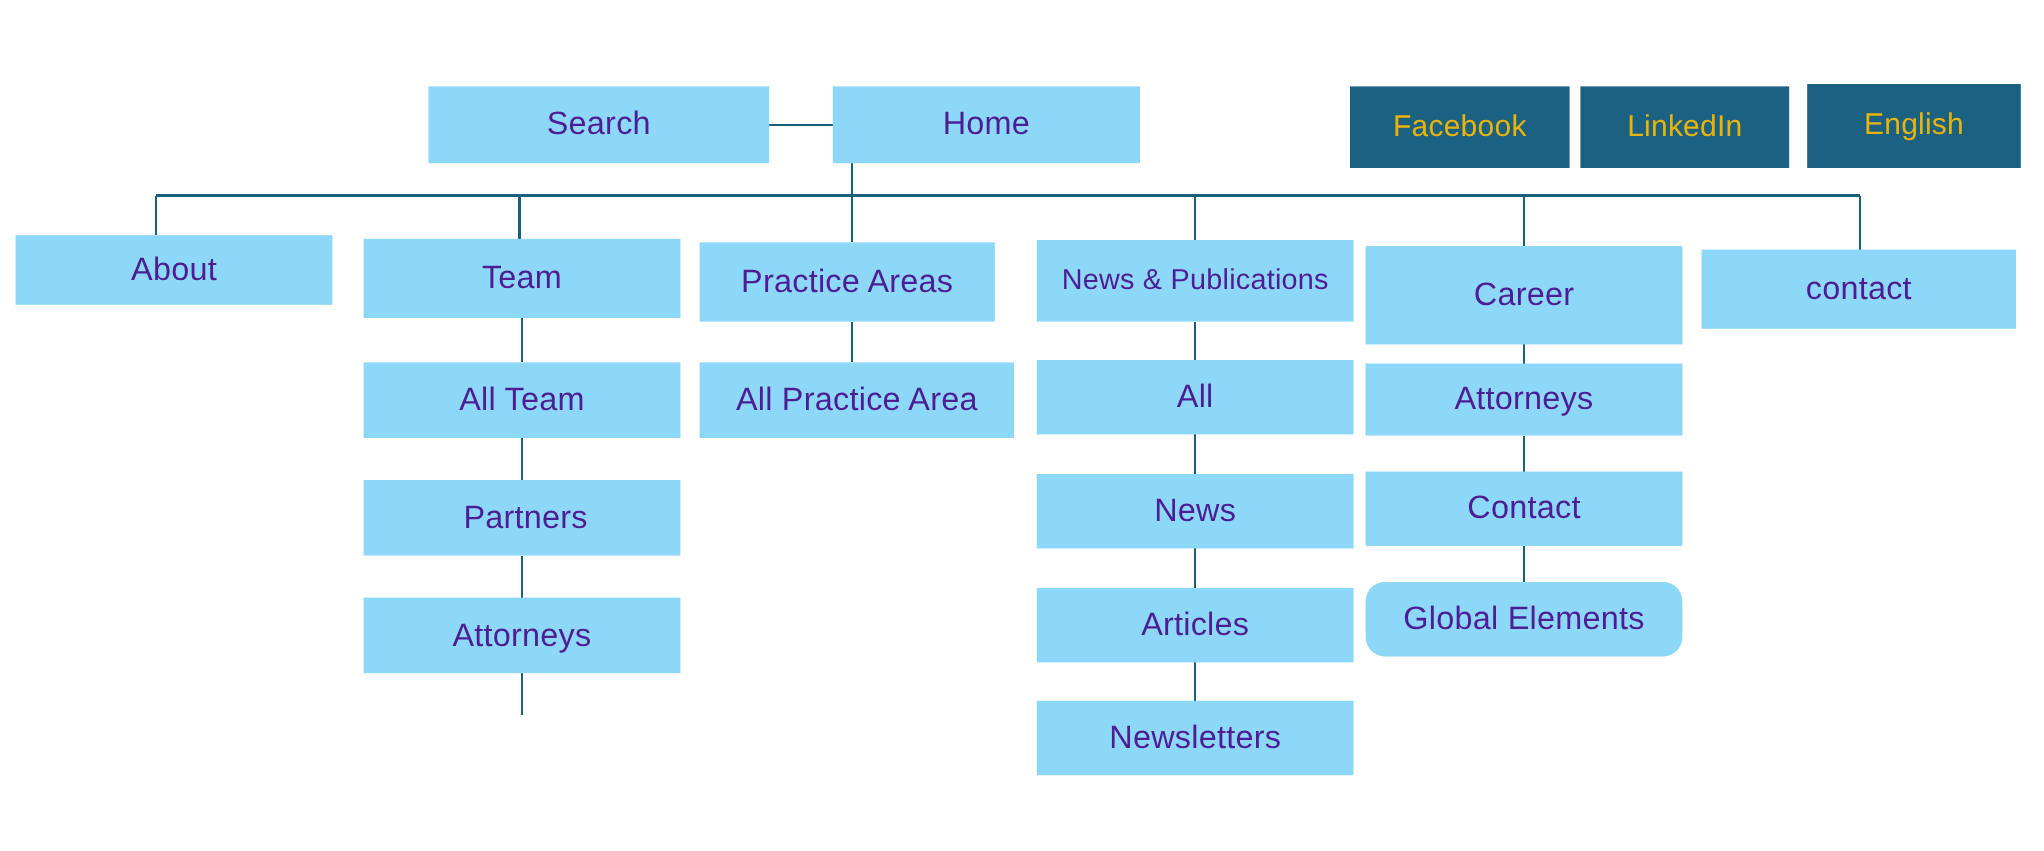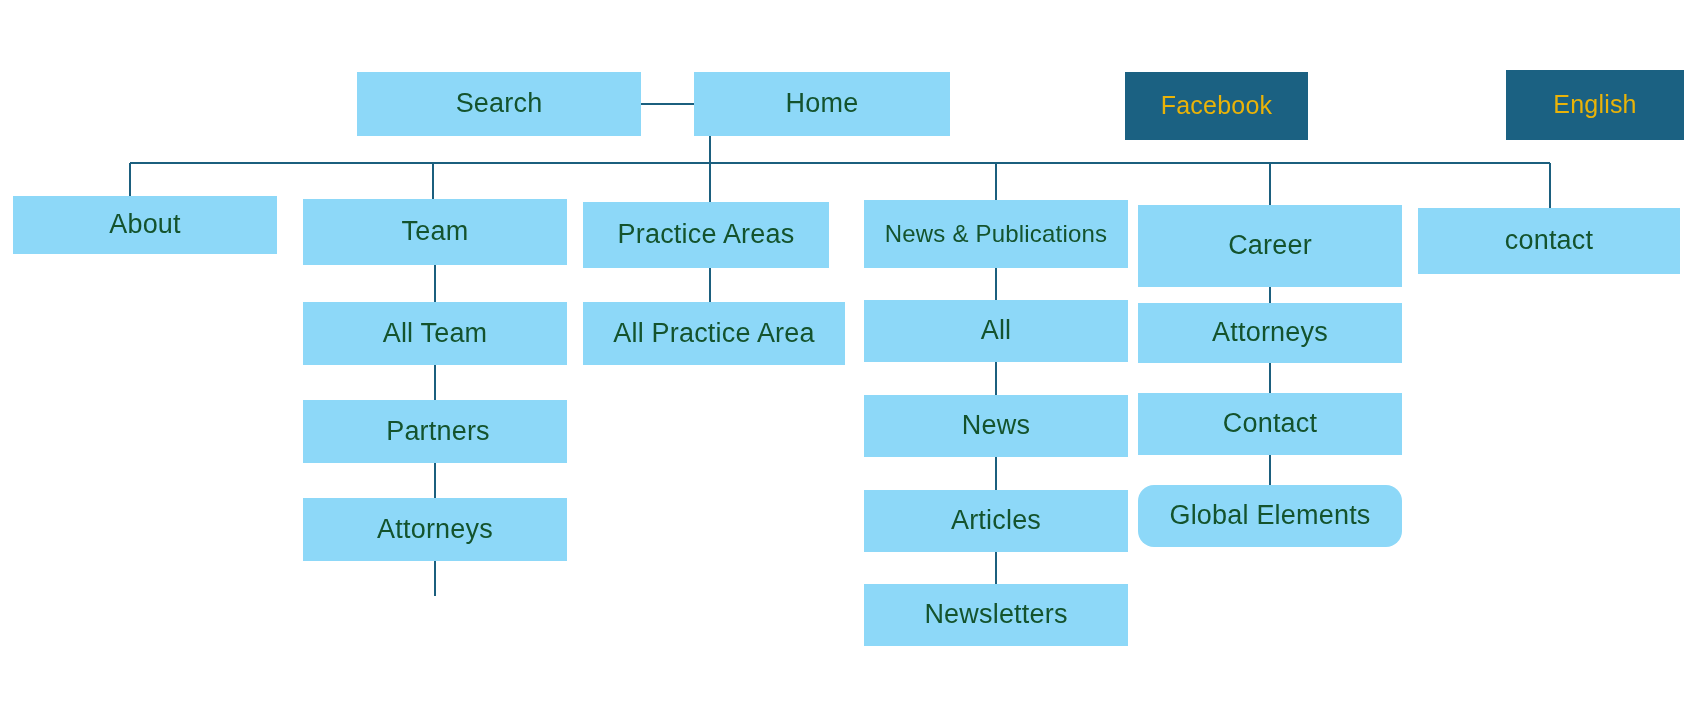--- a/index.html
+++ b/index.html
@@ -19,21 +19,21 @@
     overflow: hidden;
   }
   .node {
     position: absolute;
     box-sizing: border-box;
     display: flex;
     align-items: center;
     justify-content: center;
     text-align: center;
     line-height: 1.1;
-    color: #14532d;
+    color: #4c1d95;
     background: #8DD8F8;
     font-size: 27px;
     font-weight: 400;
     letter-spacing: 0.2px;
     z-index: 5;
     padding: 0 6px;
   }
   .node.dark {
     background: #1B6182;
     color: #eab308;
@@ -93,20 +93,21 @@
     <line x1="1270" y1="363" x2="1270" y2="393"></line>
     <line x1="1270" y1="455" x2="1270" y2="485"></line>
   </svg>
 
   <div class="node" style="left:357px; top:72px; width:284px; height:64px;">Search</div>
 
   <div class="node" style="left:694px; top:72px; width:256px; height:64px;">Home</div>
 
   <div class="node dark" style="left:1125px; top:72px; width:183px; height:68px;">Facebook</div>
 
+  <div class="node dark" style="left:1317px; top:72px; width:174px; height:68px;">LinkedIn</div>
 
   <div class="node dark" style="left:1506px; top:70px; width:178px; height:70px;">English</div>
 
   <div class="node" style="left:13px; top:196px; width:264px; height:58px;">About</div>
 
   <div class="node" style="left:303px; top:199px; width:264px; height:66px;">Team</div>
 
   <div class="node" style="left:583px; top:202px; width:246px; height:66px;">Practice Areas</div>
 
   <div class="node small" style="left:864px; top:200px; width:264px; height:68px;">News &amp; Publications</div>

